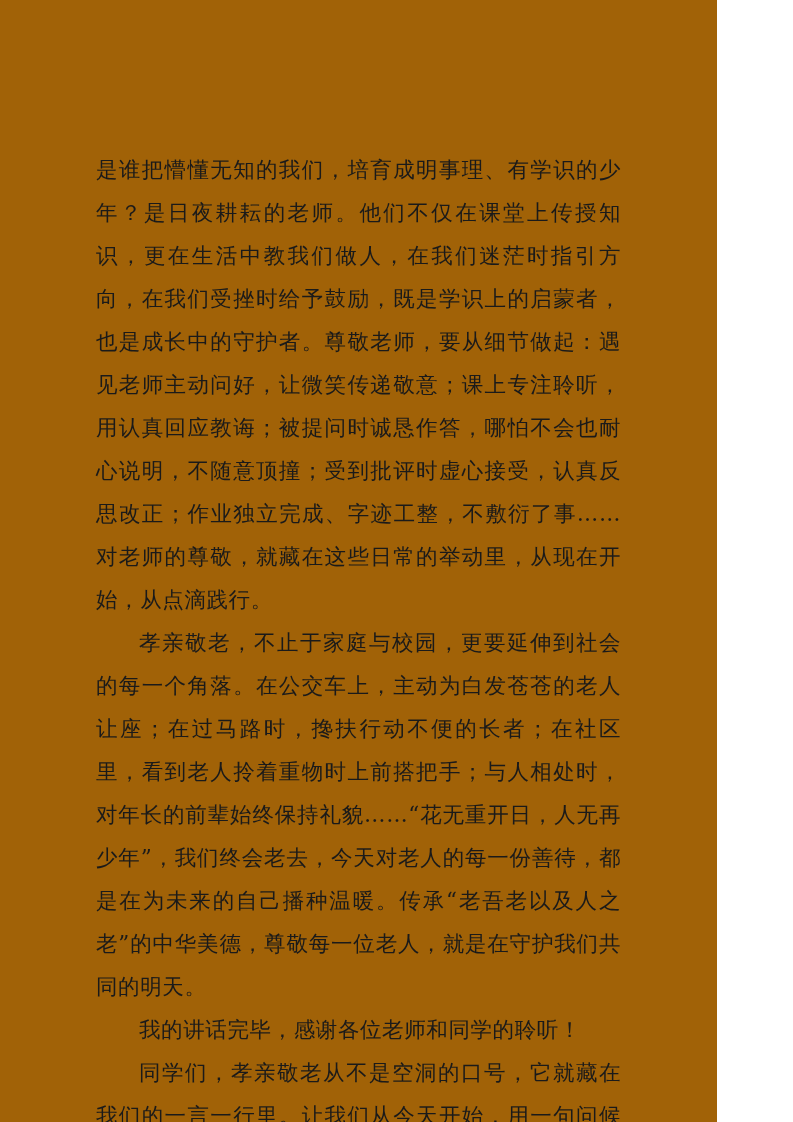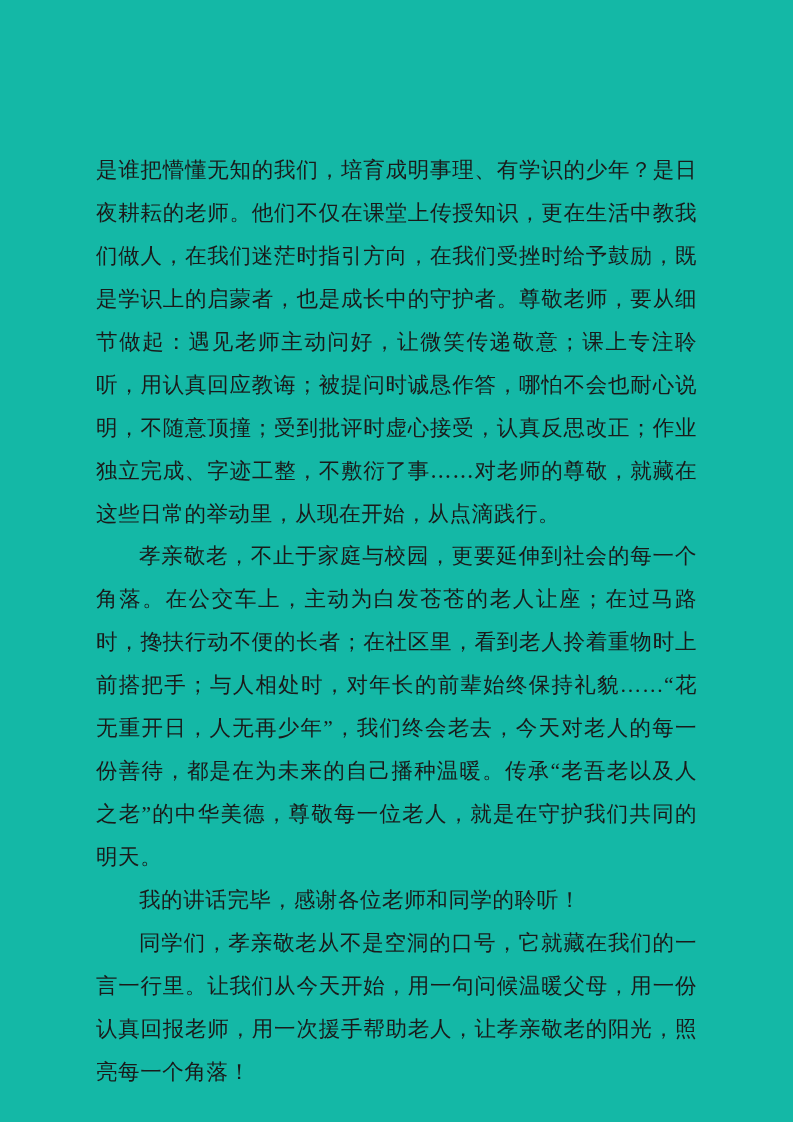--- a/index.html
+++ b/index.html
@@ -9,45 +9,44 @@
   }
   body {
     width: 793px;
     height: 1122px;
     font-family: "DejaVu Serif", "Liberation Serif", serif;
     color: #000000;
     overflow: hidden;
   }
   .page {
     position: relative;
-    width: 793px;
+    width: 717px;
     height: 1122px;
     box-sizing: border-box;
     padding: 148px 96px 60px 96px;
-    background: #14b8a6;
+    background: #a16207;
   }
   .doc-body {
     width: 100%;
   }
   .para {
     font-size: 21.5px;
     line-height: 43px;
     letter-spacing: 0.6px;
     text-align: justify;
     text-justify: inter-character;
     margin: 0 0 0 0;
     text-indent: 0;
     color: #1a1a1a;
   }
   .para.indent {
     text-indent: 43px;
   }
   .para + .para {
     margin-top: 0;
-    font-family: Liberation Serif, serif;
   }
 </style>
 </head>
 <body>
 
 <div class="page">
   <div class="doc-body">
     <p class="para">是谁把懵懂无知的我们，培育成明事理、有学识的少年？是日夜耕耘的老师。他们不仅在课堂上传授知识，更在生活中教我们做人，在我们迷茫时指引方向，在我们受挫时给予鼓励，既是学识上的启蒙者，也是成长中的守护者。尊敬老师，要从细节做起：遇见老师主动问好，让微笑传递敬意；课上专注聆听，用认真回应教诲；被提问时诚恳作答，哪怕不会也耐心说明，不随意顶撞；受到批评时虚心接受，认真反思改正；作业独立完成、字迹工整，不敷衍了事……对老师的尊敬，就藏在这些日常的举动里，从现在开始，从点滴践行。</p>
     <p class="para indent">孝亲敬老，不止于家庭与校园，更要延伸到社会的每一个角落。在公交车上，主动为白发苍苍的老人让座；在过马路时，搀扶行动不便的长者；在社区里，看到老人拎着重物时上前搭把手；与人相处时，对年长的前辈始终保持礼貌……“花无重开日，人无再少年”，我们终会老去，今天对老人的每一份善待，都是在为未来的自己播种温暖。传承“老吾老以及人之老”的中华美德，尊敬每一位老人，就是在守护我们共同的明天。</p>
     <p class="para indent">我的讲话完毕，感谢各位老师和同学的聆听！</p>

